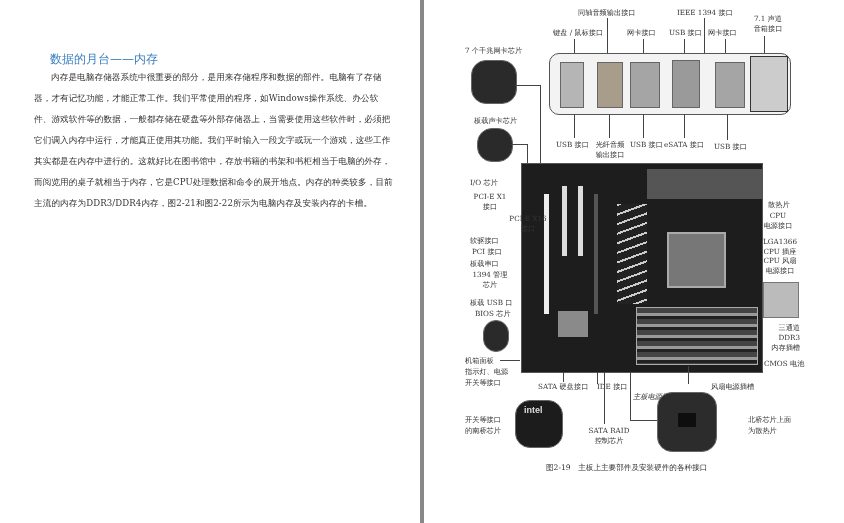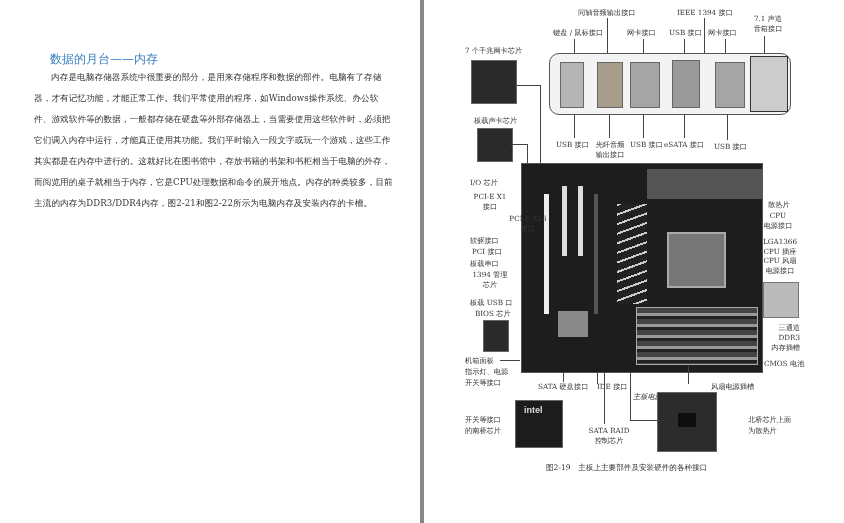--- a/index.html
+++ b/index.html
@@ -10,21 +10,21 @@
   .page-right { position:absolute; left:424px; top:0; width:420px; height:523px; background:#fff; }
 
   .para { position:absolute; left:34px; width:360px; font-size:8.6px; line-height:21px; color:#333; letter-spacing:0.1px; }
   .p1 { top:4px; }
   .heading { position:absolute; left:50px; top:51px; font-size:12px; color:#3a7fc0; }
   .p2 { top:67px; text-indent:17px; }
 
   .lbl { position:absolute; font-size:7.2px; color:#333; line-height:10px; white-space:nowrap; }
   .lbl.c { text-align:center; }
   .line { position:absolute; background:#444; }
-  .chip { position:absolute; background:#2a2a2a; border:1px solid #666; border-radius:0; }
+  .chip { position:absolute; background:#2a2a2a; border:1px solid #666; border-radius:15px; }
   .panel { position:absolute; left:549px; top:53px; width:240px; height:60px; border:1.2px solid #555; border-radius:10px; background:#f3f3f3; }
   .port { position:absolute; background:#999; border:1px solid #666; }
   .mobo { position:absolute; left:521px; top:163px; width:240px; height:208px; background:#1d1d1d; border:1px solid #555; overflow:hidden; }
   .slot { position:absolute; background:#ddd; }
   .caption { position:absolute; left:546px; top:463px; font-size:7.6px; color:#333; }
 </style>
 </head>
 <body>
 
 <div class="page-left">

